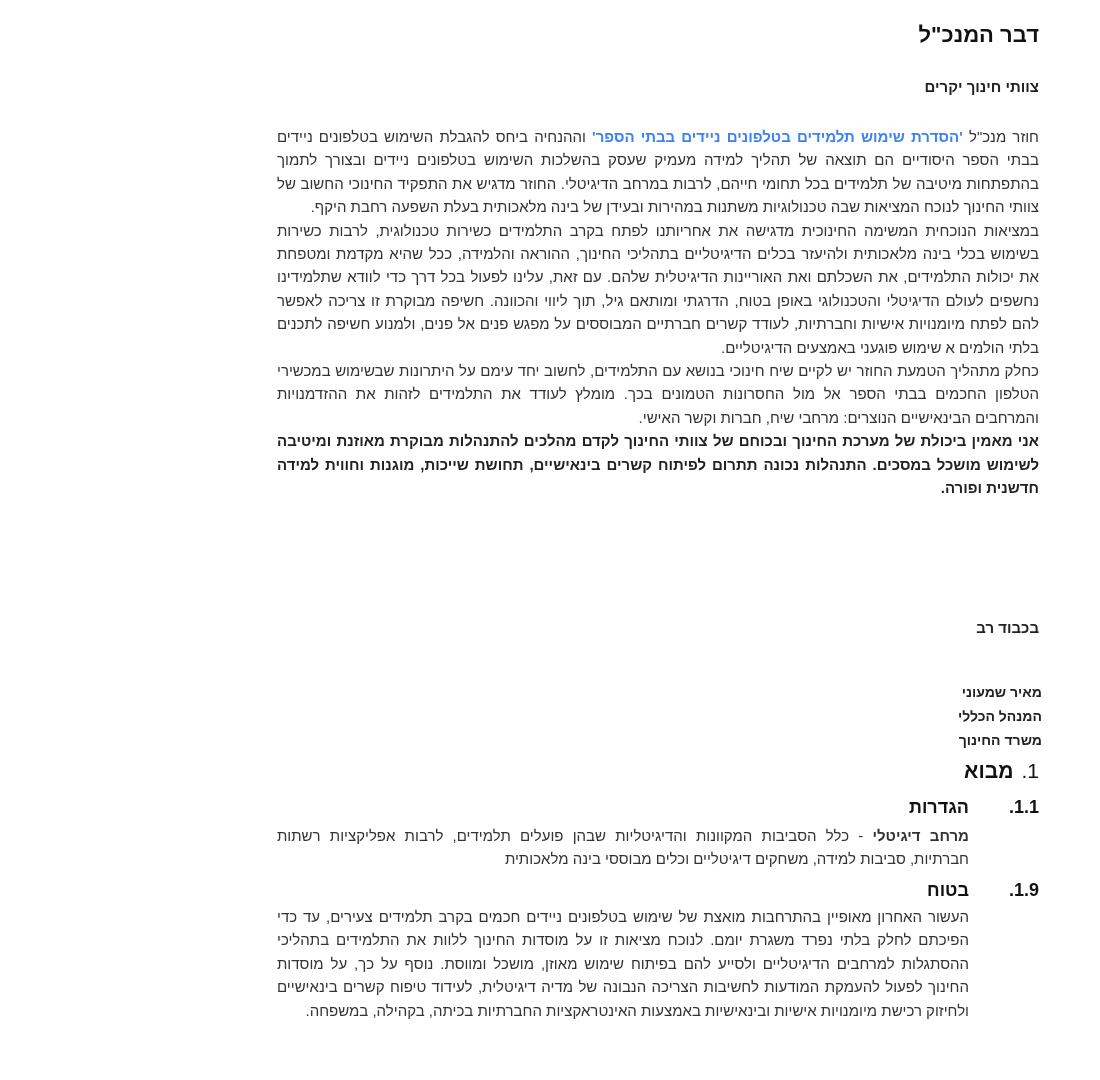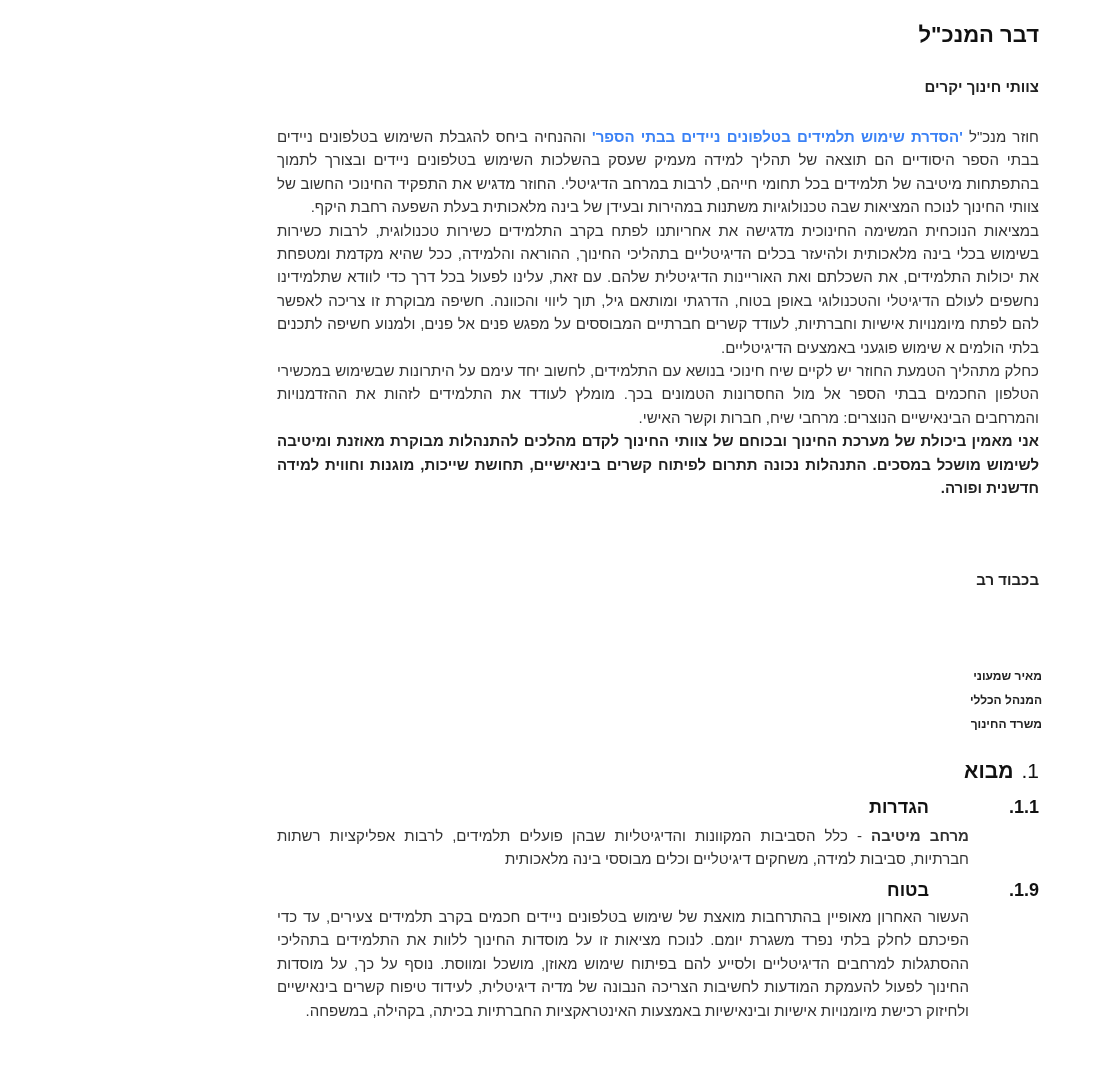--- a/index.html
+++ b/index.html
@@ -23,40 +23,40 @@
     }
     .body-text {
       position: absolute; top: 125px; right: 0; width: 762px;
       font-size: 15px; line-height: 23.4px; text-align: justify;
       text-align-last: right; color: #333;
     }
     .body-text p { margin: 0; }
     .body-text b { color: #3b82f6; }
     .bold-para { font-weight: bold; color: #222; }
     .regards {
-      position: absolute; top: 571px; right: 0;
+      position: absolute; top: 619px; right: 0;
       font-size: 15px; font-weight: bold;
     }
     .sig {
-      position: absolute; top: 664px; right: -3px;
-      font-size: 12px; font-weight: bold; line-height: 24px;
+      position: absolute; top: 680px; right: -3px;
+      font-size: 14px; font-weight: bold; line-height: 24px;
     }
     .sig div { margin: 0; }
     .h1 {
       position: absolute; top: 759px; right: 0; width: 762px;
       font-size: 21px; font-weight: bold; color: #111;
       display: flex; gap: 8px; direction: rtl;
     }
     .h1 .num { font-weight: normal; }
     .h2 {
       position: absolute; right: 0; width: 762px;
       font-size: 18px; font-weight: bold; color: #111;
       display: flex; direction: rtl; gap: 0;
     }
-    .h2 .num { width: 70px; text-align: right; padding-left: 40px; }
+    .h2 .num { width: 70px; text-align: right; }
     .h2.s1 { top: 797px; }
     .h2.s2 { top: 880px; }
     .sub-text {
       position: absolute; right: 70px; width: 692px;
       font-size: 15px; line-height: 23.4px; text-align: justify;
       text-align-last: right; color: #333;
     }
     .sub-text p { margin: 0; }
     .sub-text.t1 { top: 824px; }
     .sub-text.t2 { top: 905px; }
@@ -86,21 +86,21 @@
   <div class="h1">
     <span class="num">1.</span>
     <span>מבוא</span>
   </div>
 
   <div class="h2 s1">
     <span class="num">1.1.</span>
     <span>הגדרות</span>
   </div>
   <div class="sub-text t1">
-    <p><b>מרחב מיטיבה</b><span> - כלל הסביבות המקוונות והדיגיטליות שבהן פועלים תלמידים, לרבות אפליקציות רשתות חברתיות, סביבות למידה, משחקים דיגיטליים וכלים מבוססי בינה מלאכותית</span></p>
+    <p><b>מרחב דיגיטלי</b><span> - כלל הסביבות המקוונות והדיגיטליות שבהן פועלים תלמידים, לרבות אפליקציות רשתות חברתיות, סביבות למידה, משחקים דיגיטליים וכלים מבוססי בינה מלאכותית</span></p>
   </div>
 
   <div class="h2 s2">
     <span class="num">1.9.</span>
     <span>בטוח</span>
   </div>
   <div class="sub-text t2">
     <p>העשור האחרון מאופיין בהתרחבות מואצת של שימוש בטלפונים ניידים חכמים בקרב תלמידים צעירים, עד כדי הפיכתם לחלק בלתי נפרד משגרת יומם. לנוכח מציאות זו על מוסדות החינוך ללוות את התלמידים בתהליכי ההסתגלות למרחבים הדיגיטליים ולסייע להם בפיתוח שימוש מאוזן, מושכל ומווסת. נוסף על כך, על מוסדות החינוך לפעול להעמקת המודעות לחשיבות הצריכה הנבונה של מדיה דיגיטלית, לעידוד טיפוח קשרים בינאישיים ולחיזוק רכישת מיומנויות אישיות ובינאישיות באמצעות האינטראקציות החברתיות בכיתה, בקהילה, במשפחה.</p>
   </div>
 </div>

